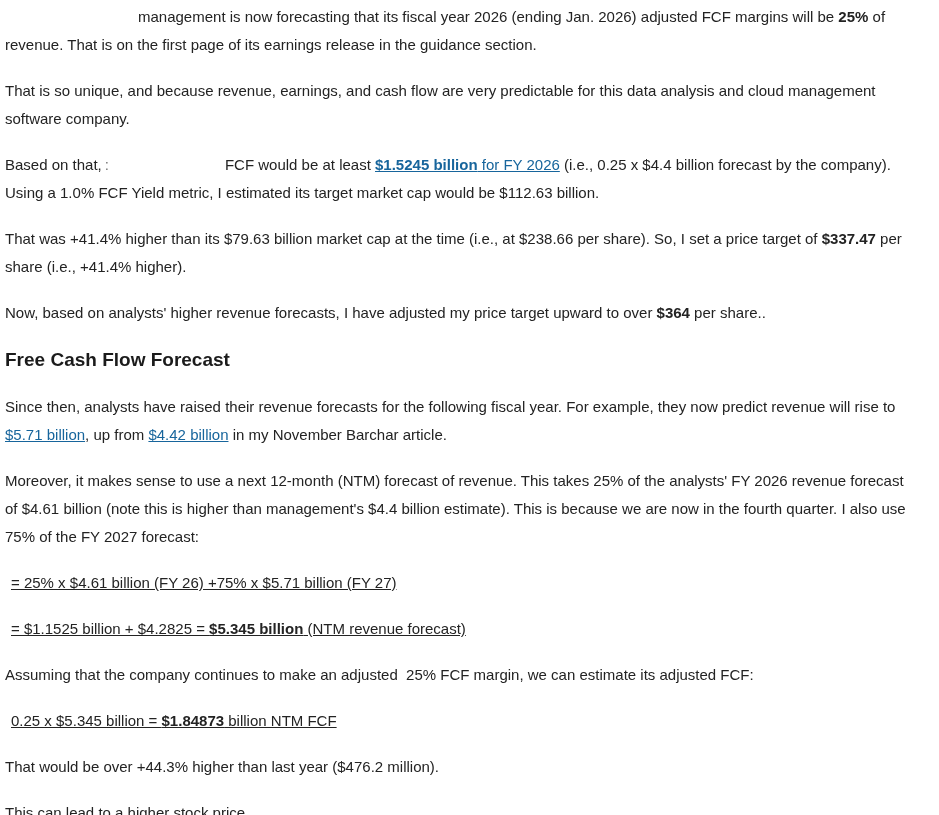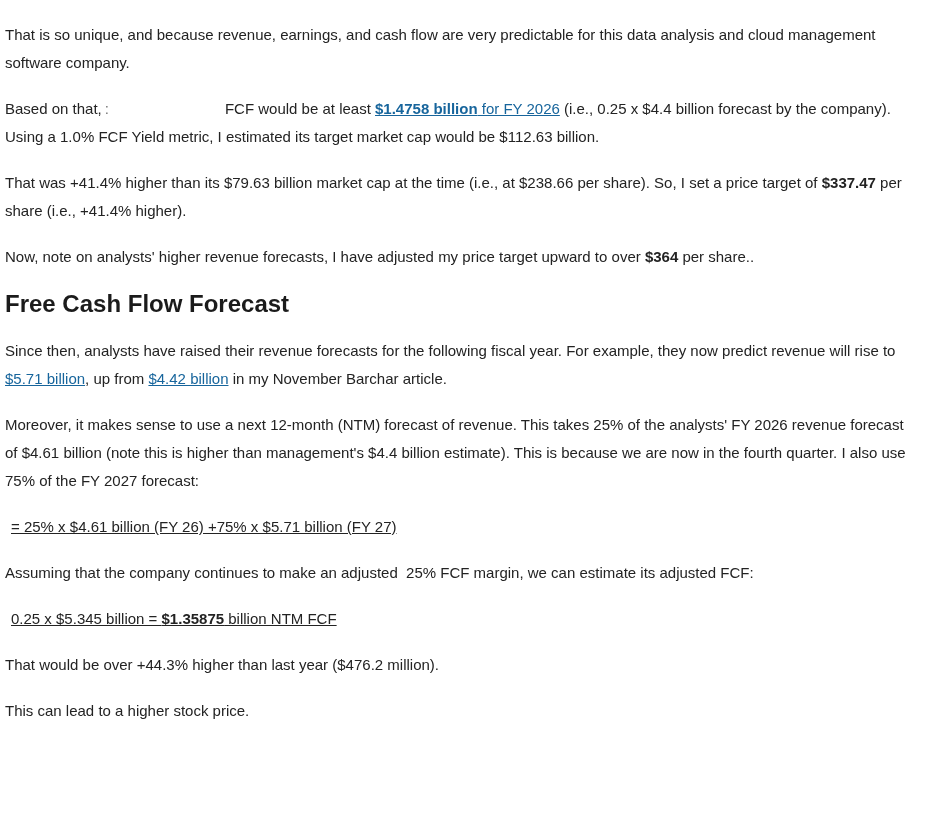--- a/index.html
+++ b/index.html
@@ -12,60 +12,62 @@
     line-height: 28px;
     color: #232323;
     box-sizing: border-box;
     padding: 3px 26px 0 5px;
     overflow: hidden;
   }
   p { margin: 18px 0; }
   p.first { margin-top: 0; text-indent: 133px; }
   .eq { padding-left: 6px; text-decoration: underline; }
   h2 {
-    font-size: 24px;
+    font-size: 19px;
     line-height: 30px;
     margin: 16px 0 10px 0;
     color: #1b1b1b;
     font-weight: 700;
     font-family: "Liberation Sans", "DejaVu Sans", sans-serif;
   }
   .b { font-weight: 700; }
   a.lnk {
     color: #17659c;
     text-decoration: underline;
     cursor: pointer;
   }
   .gap { display: inline-block; width: 116px; }
   .mark { color: #777777; margin-left: 3px; }
 </style>
 </head>
 <body>
 
 <article>
 
+  <p class="first"><span>management is now forecasting that its fiscal year 2026 (ending Jan. 2026) adjusted FCF margins will be </span><span class="b">25%</span><span> of revenue. That is on the first page of its earnings release in the guidance section.</span></p>
 
   <p><span>That is so unique, and because revenue, earnings, and cash flow are very predictable for this data analysis and cloud management software company.</span></p>
 
-  <p><span>Based on that,</span><span class="mark">:</span><span class="gap"></span><span>FCF would be at least </span><a class="lnk"><span class="b">$1.4758 billion</span><span> for FY 2026</span></a><span> (i.e., 0.25 x $4.4 billion forecast by the company). Using a 1.0% FCF Yield metric, I estimated its target market cap would be $112.63 billion.</span></p>
+  <p><span>Based on that,</span><span class="mark">:</span><span class="gap"></span><span>FCF would be at least </span><a class="lnk"><span class="b">$1.5245 billion</span><span> for FY 2026</span></a><span> (i.e., 0.25 x $4.4 billion forecast by the company). Using a 1.0% FCF Yield metric, I estimated its target market cap would be $112.63 billion.</span></p>
 
   <p><span>That was +41.4% higher than its $79.63 billion market cap at the time (i.e., at $238.66 per share). So, I set a price target of </span><span class="b">$337.47</span><span> per share (i.e., +41.4% higher).</span></p>
 
-  <p><span>Now, note on analysts' higher revenue forecasts, I have adjusted my price target upward to over </span><span class="b">$364</span><span> per share..</span></p>
+  <p><span>Now, based on analysts' higher revenue forecasts, I have adjusted my price target upward to over </span><span class="b">$364</span><span> per share..</span></p>
 
   <h2>Free Cash Flow Forecast</h2>
 
   <p><span>Since then, analysts have raised their revenue forecasts for the following fiscal year. For example, they now predict revenue will rise to </span><a class="lnk">$5.71 billion</a><span>, up from </span><a class="lnk">$4.42 billion</a><span> in my November Barchar article.</span></p>
 
   <p><span>Moreover, it makes sense to use a next 12-month (NTM) forecast of revenue. This takes 25% of the analysts' FY 2026 revenue forecast of $4.61 billion (note this is higher than management's $4.4 billion estimate). This is because we are now in the fourth quarter. I also use 75% of the FY 2027 forecast:</span></p>
 
   <p class="eq"><span>= 25% x $4.61 billion (FY 26) +75% x $5.71 billion (FY 27)</span></p>
 
+  <p class="eq"><span>= $1.1525 billion + $4.2825 = </span><span class="b">$5.345 billion</span><span> (NTM revenue forecast)</span></p>
 
   <p><span>Assuming that the company continues to make an adjusted&nbsp; 25% FCF margin, we can estimate its adjusted FCF:</span></p>
 
-  <p class="eq"><span>0.25 x $5.345 billion = </span><span class="b">$1.35875</span><span> billion NTM FCF</span></p>
+  <p class="eq"><span>0.25 x $5.345 billion = </span><span class="b">$1.84873</span><span> billion NTM FCF</span></p>
 
   <p><span>That would be over +44.3% higher than last year ($476.2 million).</span></p>
 
   <p><span>This can lead to a higher stock price.</span></p>
 
 </article>
 
 </body></html>

